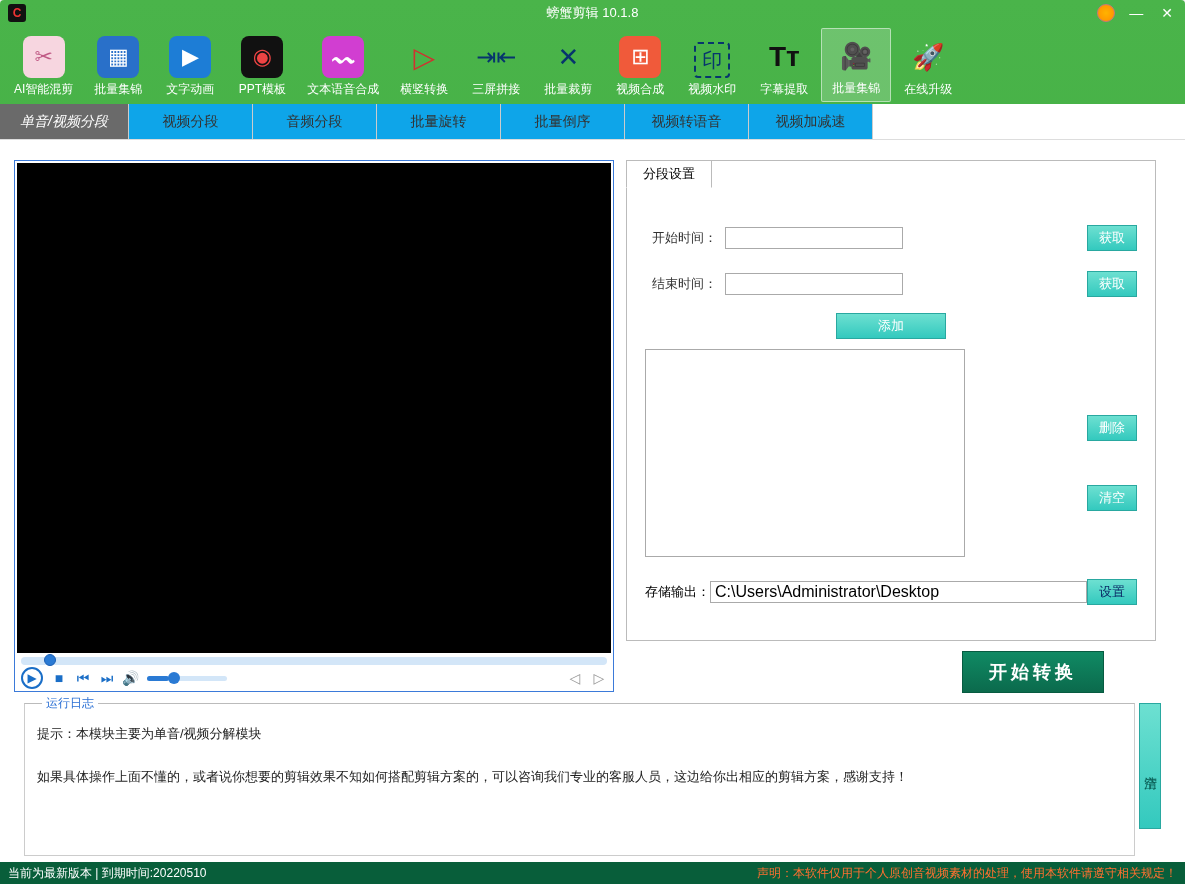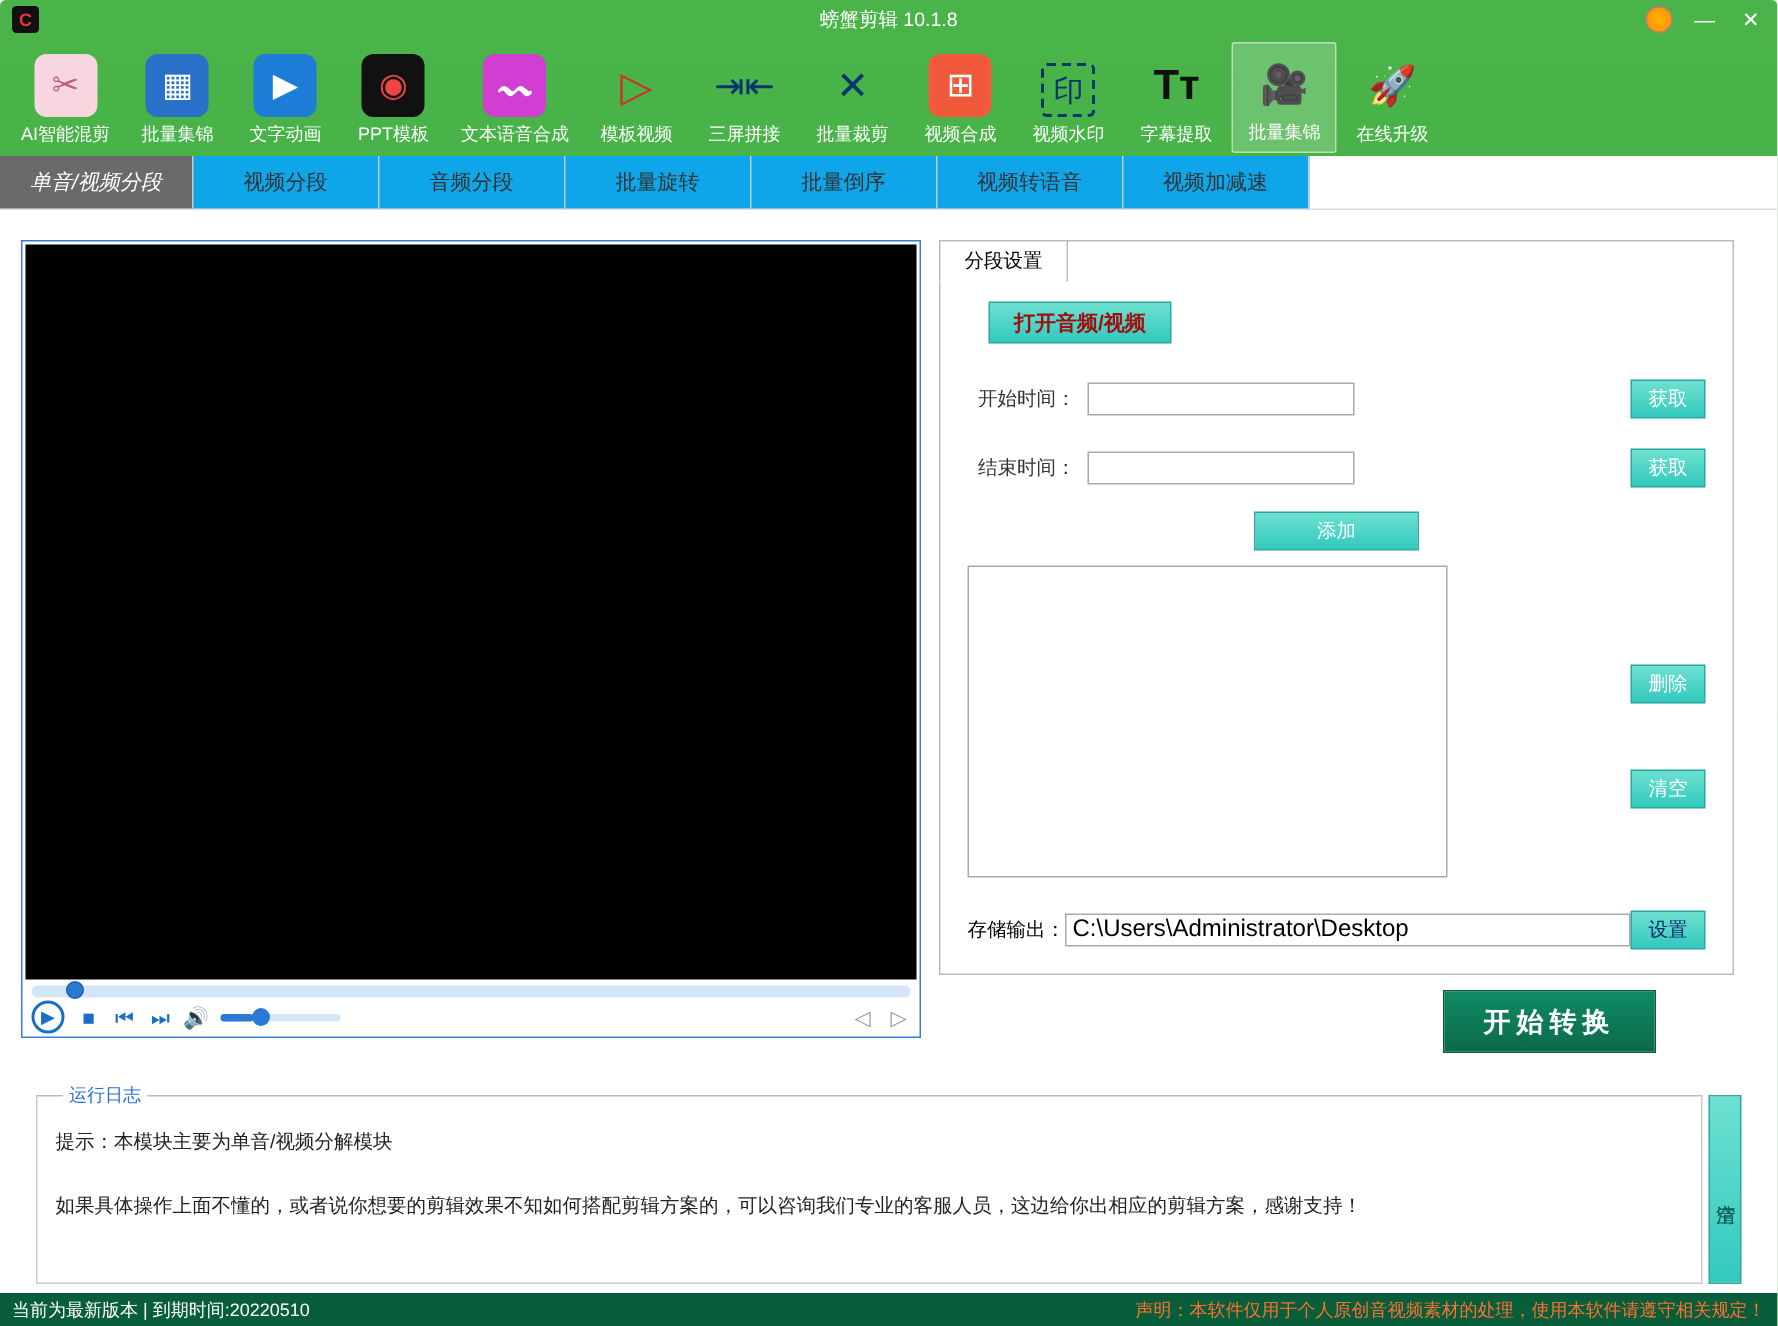--- a/index.html
+++ b/index.html
@@ -320,21 +320,21 @@
       display: flex;
       gap: 4px;
     }
     .log-box {
       border: 1px solid #ccc;
       border-top-color:#bbb;
       padding: 18px 12px 10px 12px;
       font-size: 13px;
       color: #222;
       line-height: 1.9;
-      height: 126px;
+      height: 153px;
       flex: 1;
     }
     .btn-vert {
       width: 22px;
       background: linear-gradient(180deg, #6de0d1 0%, #33c9be 100%);
       border: 1px solid #29a8a0;
       color: #0b5f57;
       display: flex;
       align-items: center;
       justify-content: center;
@@ -393,21 +393,21 @@
     <div class="tool-item">
       <div class="tool-icon-box" style="background:#111;color:#e44">◉</div>
       <div class="tool-label">PPT模板</div>
     </div>
     <div class="tool-item">
       <div class="tool-icon-box" style="background:#d13ed1">〰</div>
       <div class="tool-label">文本语音合成</div>
     </div>
     <div class="tool-item">
       <div class="tool-icon-box" style="color:#d13030;font-size:28px">▷</div>
-      <div class="tool-label">模板视频</div>
+      <div class="tool-label">横竖转换</div>
     </div>
     <div class="tool-item">
       <div class="tool-icon-box" style="color:#06356d;font-size:24px">⇥⇤</div>
       <div class="tool-label">三屏拼接</div>
     </div>
     <div class="tool-item">
       <div class="tool-icon-box" style="color:#06356d;font-size:26px">✕</div>
       <div class="tool-label">批量裁剪</div>
     </div>
     <div class="tool-item">
@@ -465,23 +465,20 @@
             <div class="pc-btn" style="color:#999">▷</div>
           </div>
         </div>
       </div>
     </div>
 
     <div class="right-pane">
       <div class="panel">
         <div class="panel-tab">分段设置</div>
         <div class="panel-body">
-          <div style="margin-left:14px">
-            <button class="btn-open">打开音频/视频</button>
-          </div>
           <div class="form-row" style="margin-top:24px">
             <span class="form-label">开始时间：</span>
             <input class="form-input" style="">
             <div style="flex:1"></div>
             <button class="btn3d">获取</button>
           </div>
           <div class="form-row">
             <span class="form-label">结束时间：</span>
             <input class="form-input" style="">
             <div style="flex:1"></div>

